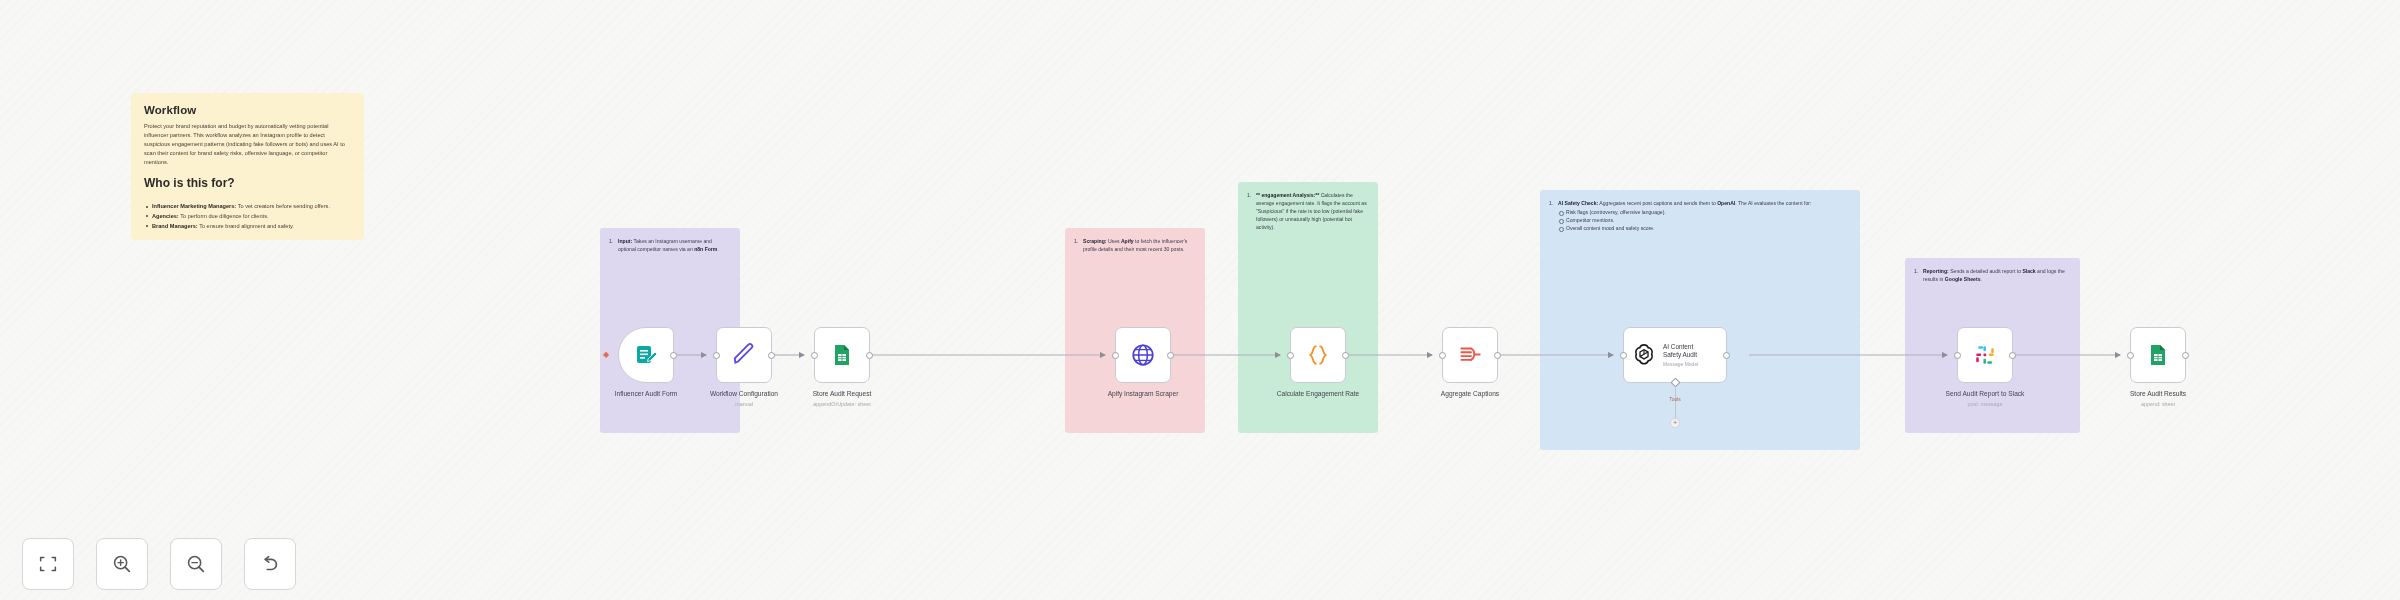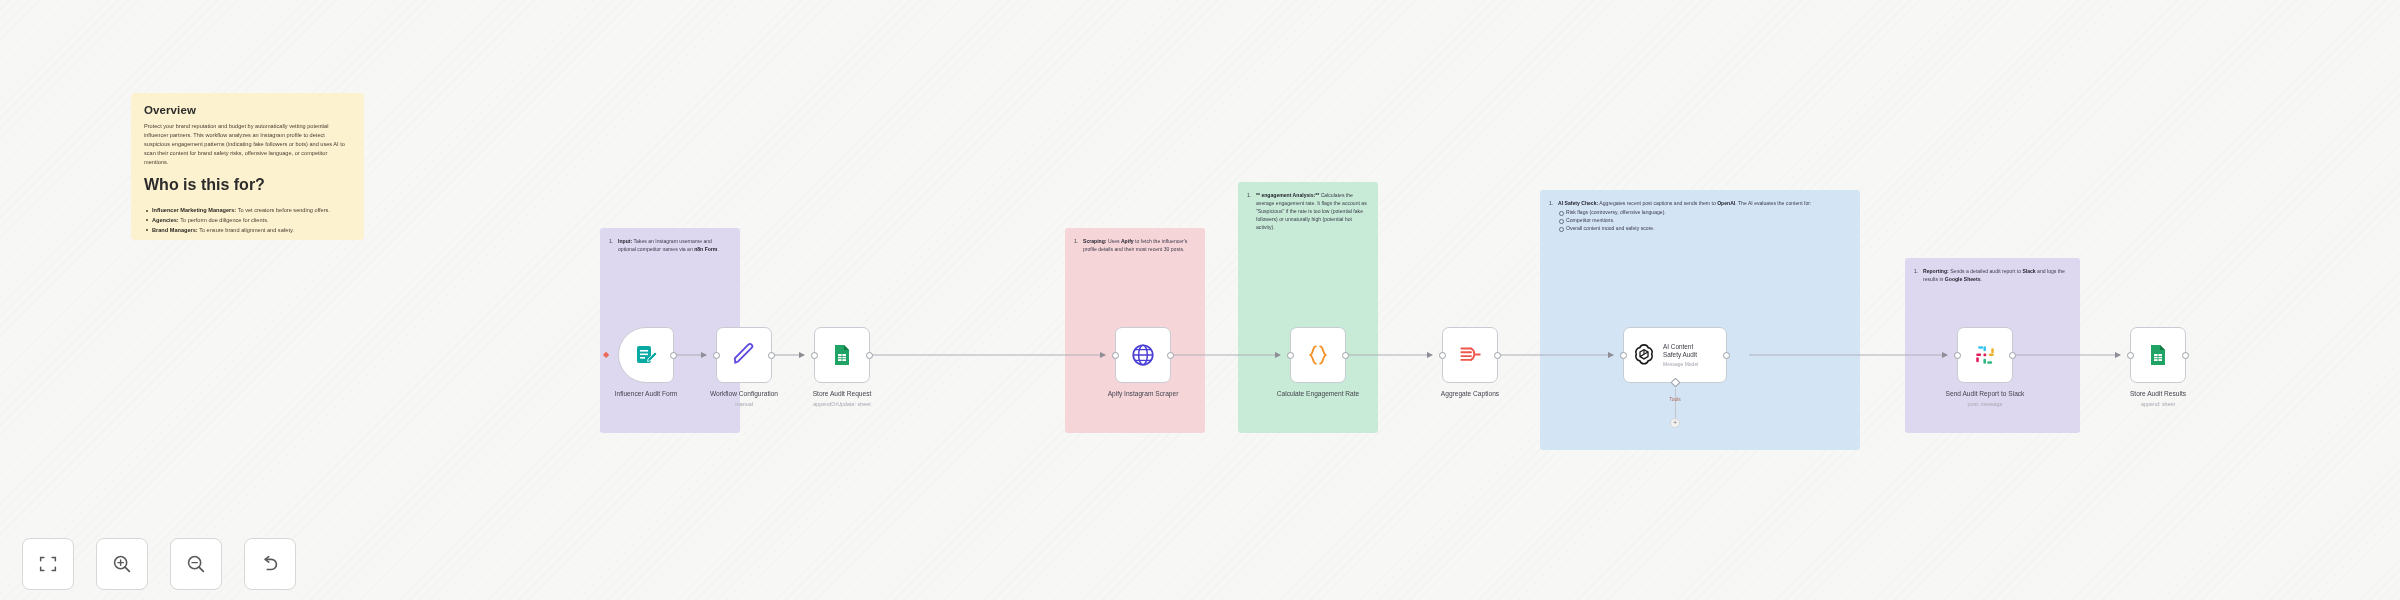--- a/index.html
+++ b/index.html
@@ -32,21 +32,21 @@
     color: #3c3c3c;
   }
   #overview-note h1 {
     font-size: 11.5px;
     font-weight: 700;
     letter-spacing: .1px;
     margin-bottom: 6px;
     color: #2b2b2b;
   }
   #overview-note h2 {
-    font-size: 16px;
+    font-size: 12px;
     font-weight: 700;
     margin: 9px 0 12px 0;
     color: #2b2b2b;
   }
   #overview-note p {
     font-size: 5.6px;
     line-height: 1.62;
     color: #4a4033;
   }
   #overview-note ul {
@@ -210,21 +210,21 @@
     display: flex; align-items: center; justify-content: center;
     cursor: pointer;
   }
 </style>
 </head>
 <body>
 
 <div id="canvas">
 
   <div id="overview-note">
-    <h1>Overview</h1>
+    <h1>Workflow</h1>
     <p>Protect your brand reputation and budget by automatically vetting potential influencer partners. This workflow analyzes an Instagram profile to detect suspicious engagement patterns (indicating fake followers or bots) and uses AI to scan their content for brand safety risks, offensive language, or competitor mentions.</p>
     <h2>Who is this for?</h2>
     <ul>
       <li>
         <b>Influencer Marketing Managers:</b><span> To vet creators before sending offers.</span>
       </li>
       <li>
         <b>Agencies:</b><span> To perform due diligence for clients.</span>
       </li>
       <li>

